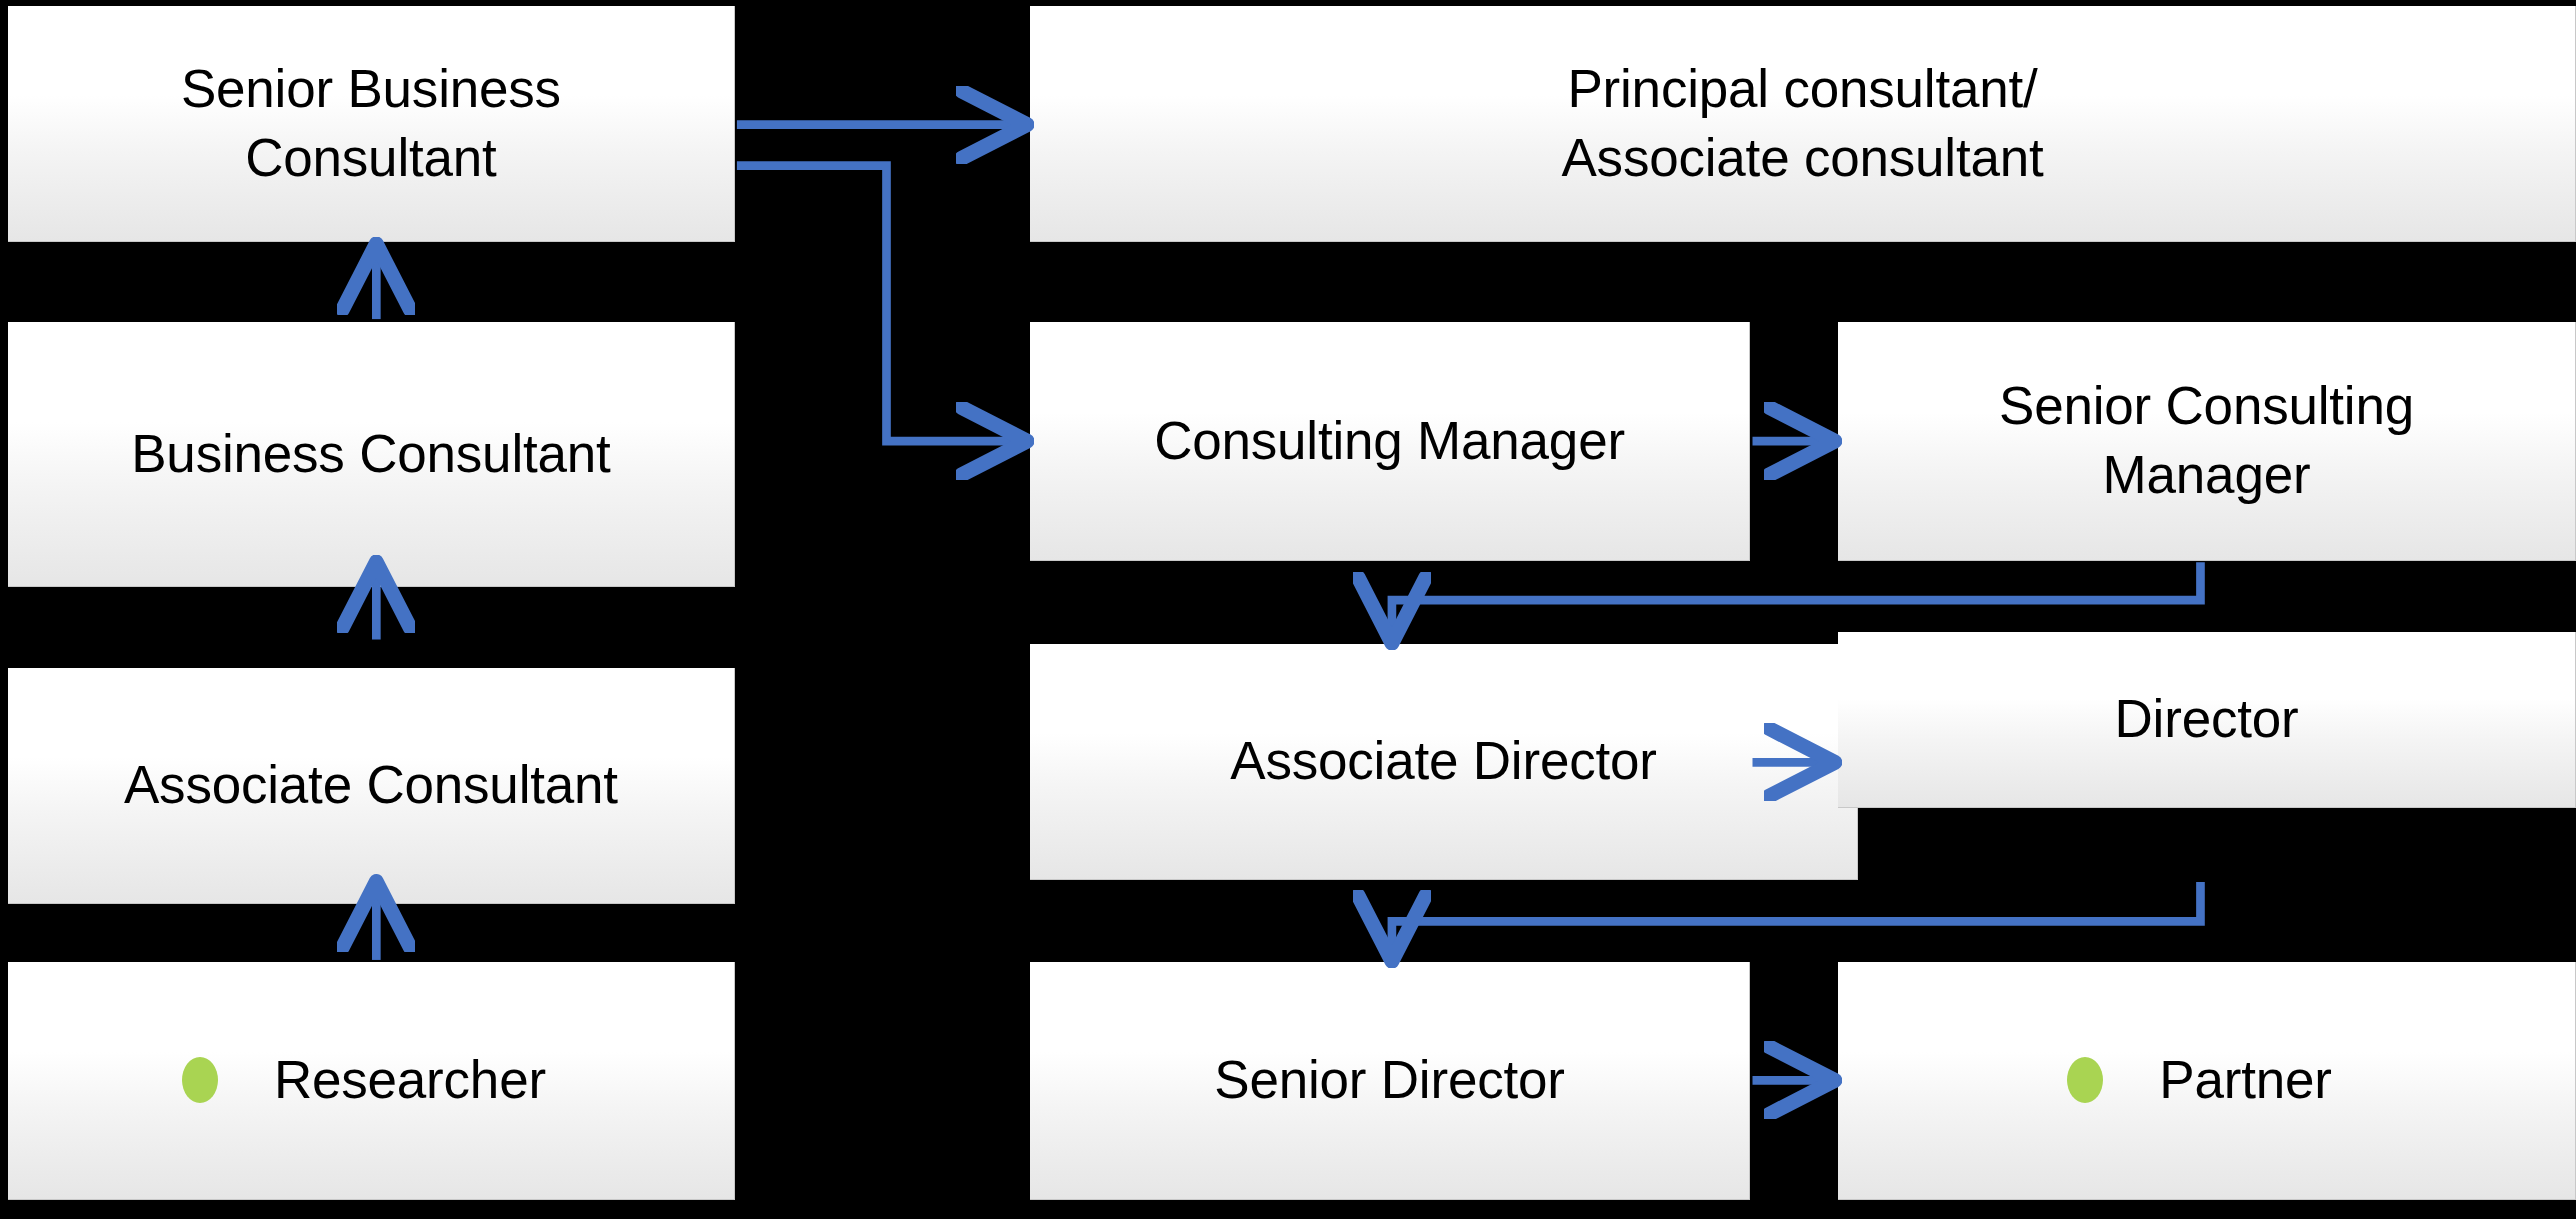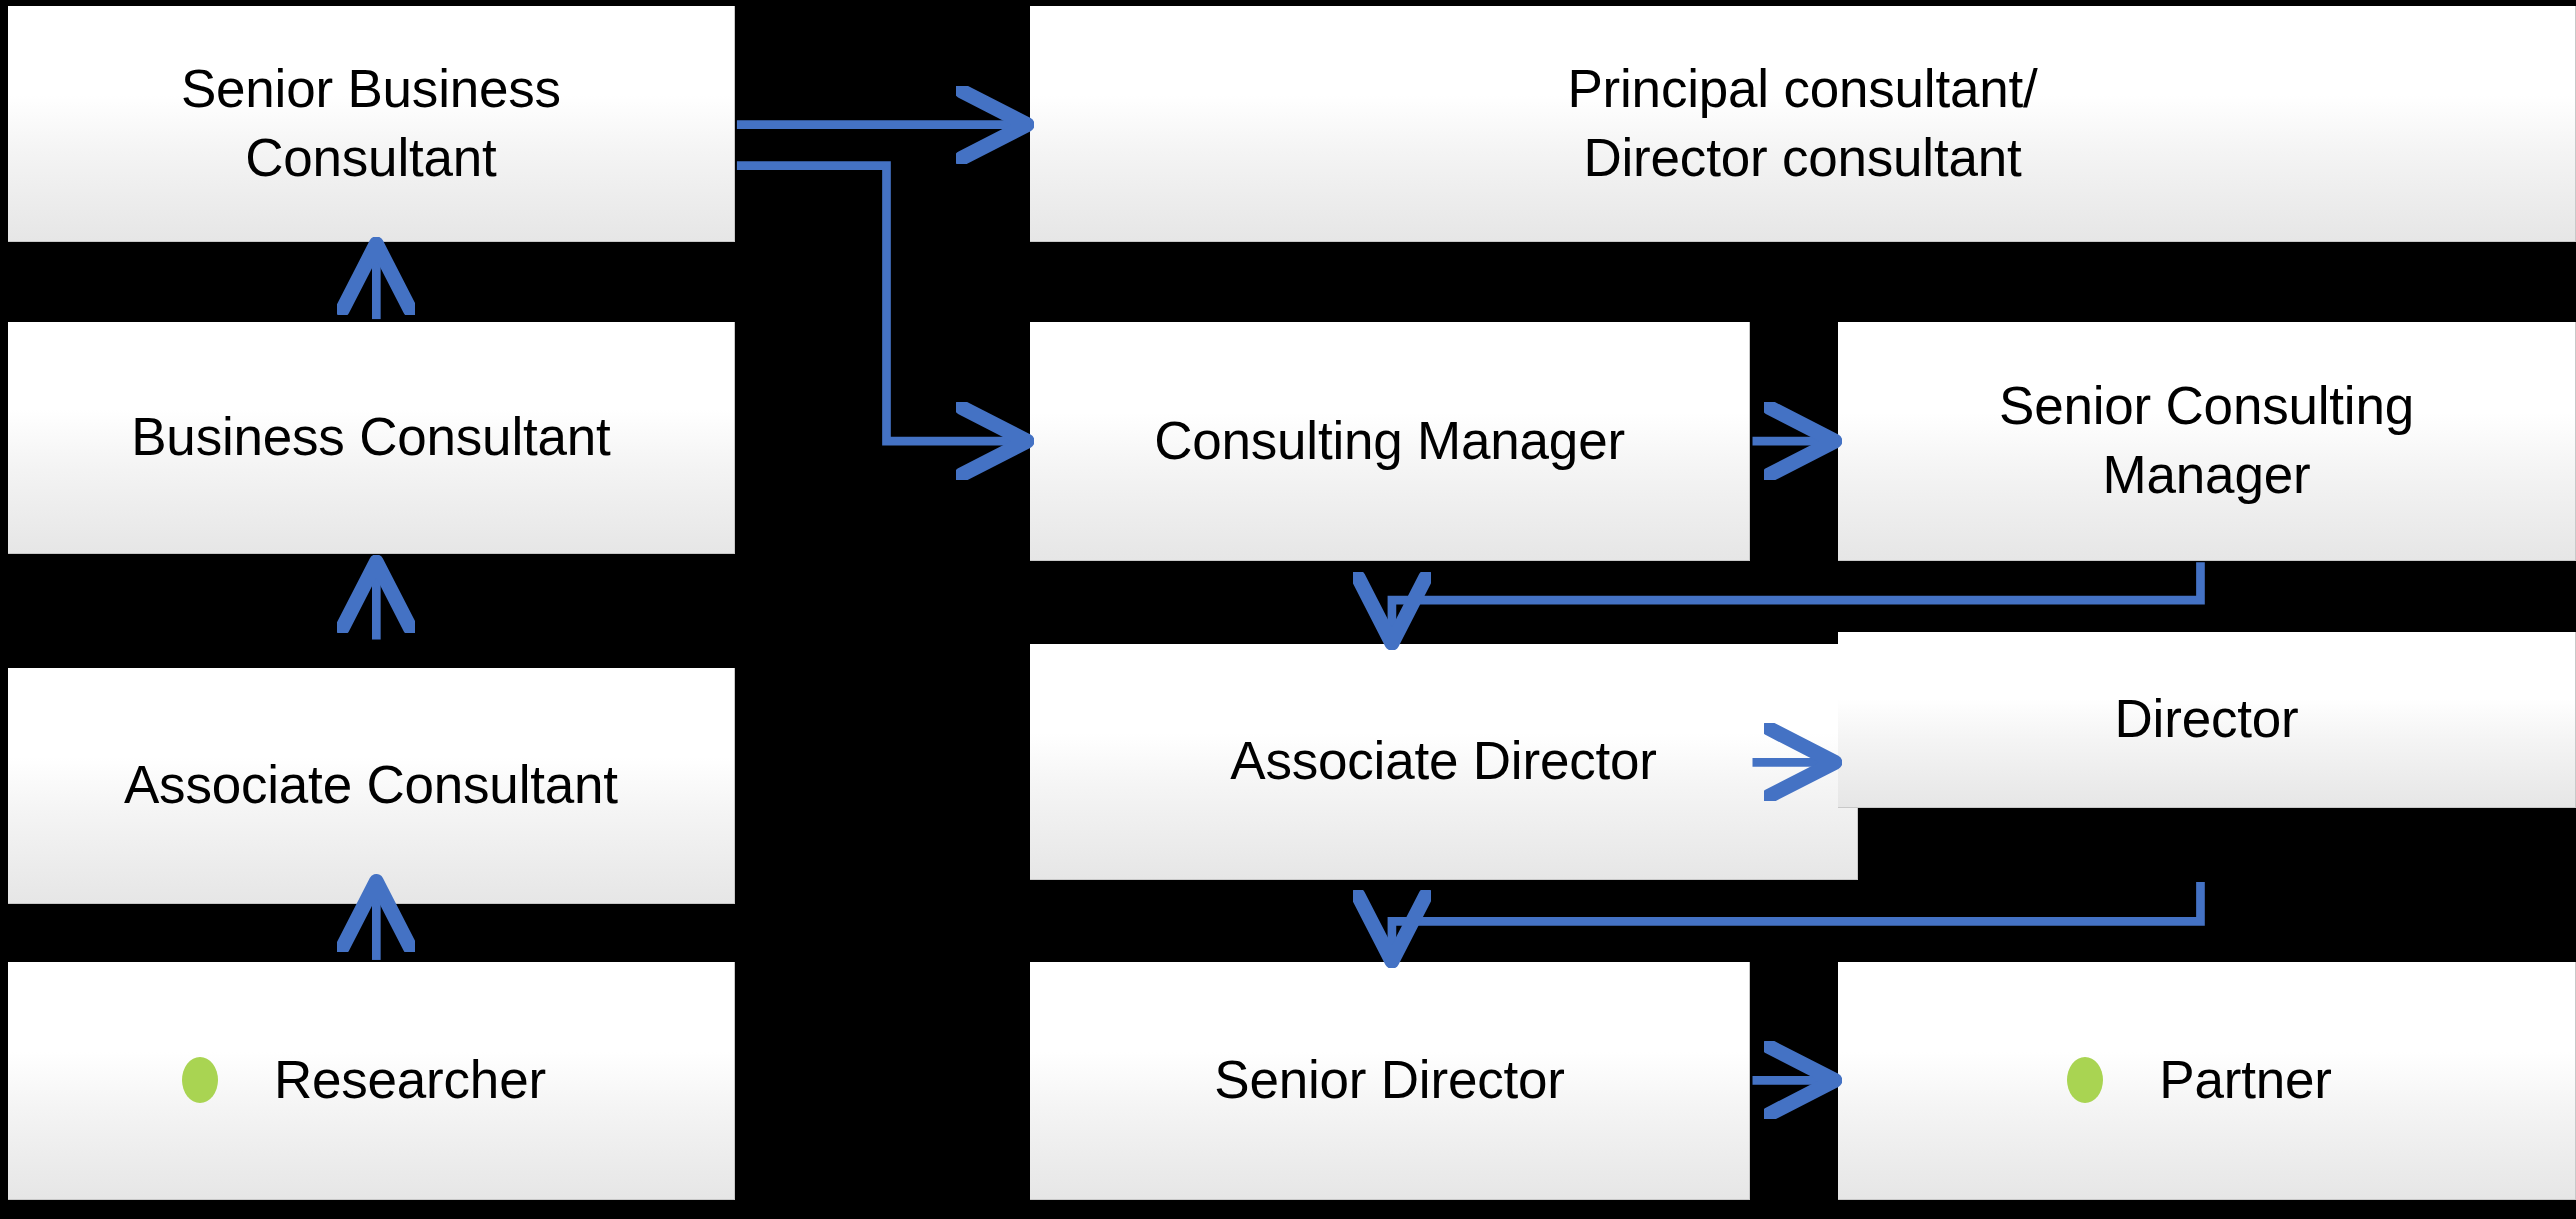--- a/index.html
+++ b/index.html
@@ -66,24 +66,24 @@
 
 <div id="stage">
 
   <div class="node" style="left:7.9px;top:6.3px;width:727px;height:236px;">
     <div class="label">Senior Business
 Consultant</div>
   </div>
 
   <div class="node" style="left:1030px;top:6.3px;width:1546px;height:236px;">
     <div class="label">Principal consultant/
-Director consultant</div>
+Associate consultant</div>
   </div>
 
-  <div class="node" style="left:7.9px;top:322px;width:727px;height:232px;">
+  <div class="node" style="left:7.9px;top:322px;width:727px;height:265px;">
     <div class="label">Business Consultant</div>
   </div>
 
   <div class="node" style="left:1030px;top:322px;width:720px;height:239px;">
     <div class="label">Consulting Manager</div>
   </div>
 
   <div class="node" style="left:1838px;top:322px;width:738px;height:239px;">
     <div class="label">Senior Consulting
 Manager</div>

